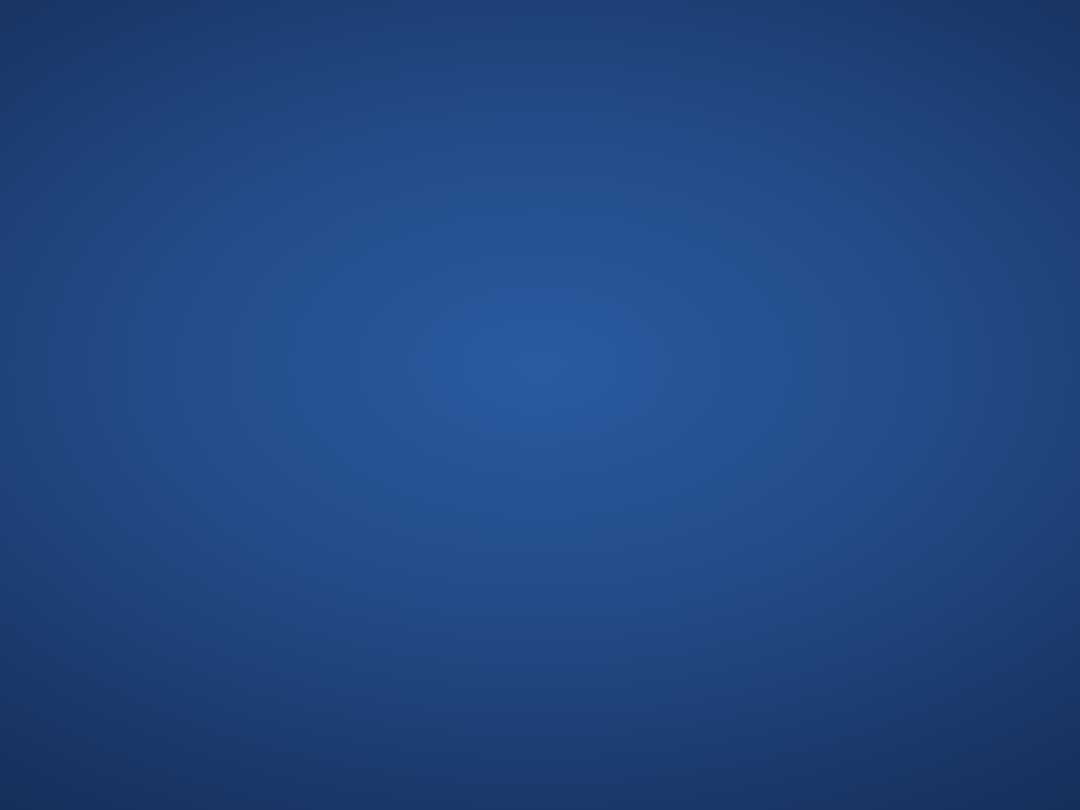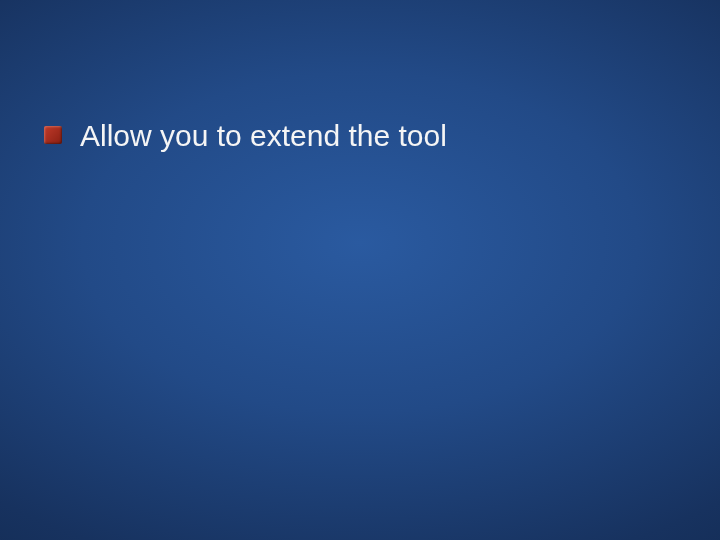--- a/index.html
+++ b/index.html
@@ -52,18 +52,14 @@
     color: #f5f5f5;
     line-height: 1.18;
     font-weight: 400;
   }
 </style>
 </head>
 <body>
 
 <div class="slide">
   <div class="content">
-    <div class="bullet-item">
-      <div class="bullet"></div>
-      <div class="bullet-text">Allow you to extend the tool</div>
-    </div>
   </div>
 </div>
 
 </body></html>

